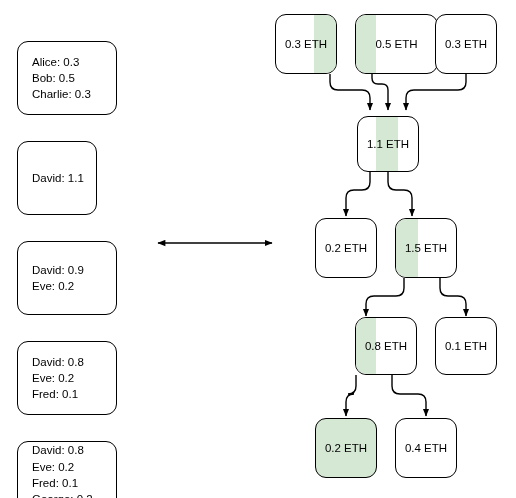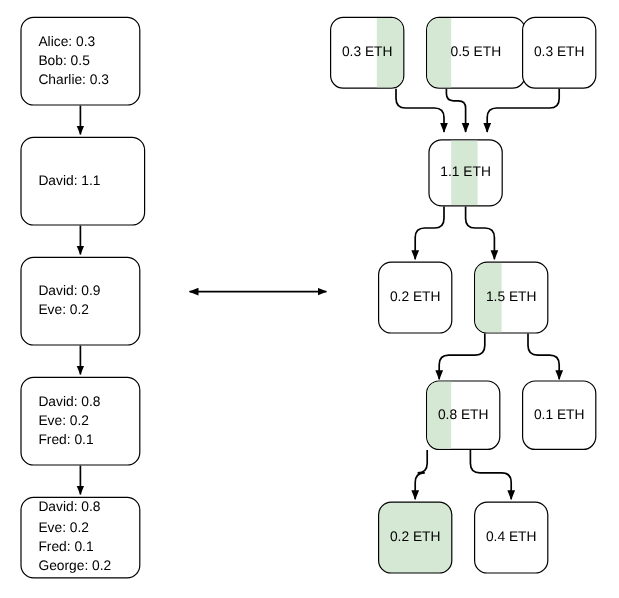--- a/index.html
+++ b/index.html
@@ -49,20 +49,21 @@
     display: block;
     color: #000000;
     line-height: 1.42;
     white-space: pre;
   }
   
   .acct {
     display: flex;
     align-items: center;
     justify-content: flex-start;
+    margin-top: 27px;
   }
   .acct .node-text {
     font-size: 11.5px;
     padding-left: 14px;
     text-align: left;
   }
   
   .utxo {
     display: flex;
     align-items: center;
@@ -175,21 +176,21 @@
       <path d="M392,375 L392,386 Q392,394 400,394 L418,394 Q426,394 426,402 L426,416" marker-end="url(#ah)"></path>
     </g>
   </svg>
 
   <div class="node acct" style="left:17px; top:14px; width:100px; height:74px;">
     <span class="node-text">Alice: 0.3
 Bob: 0.5
 Charlie: 0.3</span>
   </div>
 
-  <div class="node acct" style="left:17px; top:114px; width:104px; height:74px;">
+  <div class="node acct" style="left:17px; top:114px; width:80px; height:74px;">
     <span class="node-text">David: 1.1</span>
   </div>
 
   <div class="node acct" style="left:17px; top:214px; width:100px; height:74px;">
     <span class="node-text">David: 0.9
 Eve: 0.2</span>
   </div>
 
   <div class="node acct" style="left:17px; top:314px; width:100px; height:74px;">
     <span class="node-text">David: 0.8

